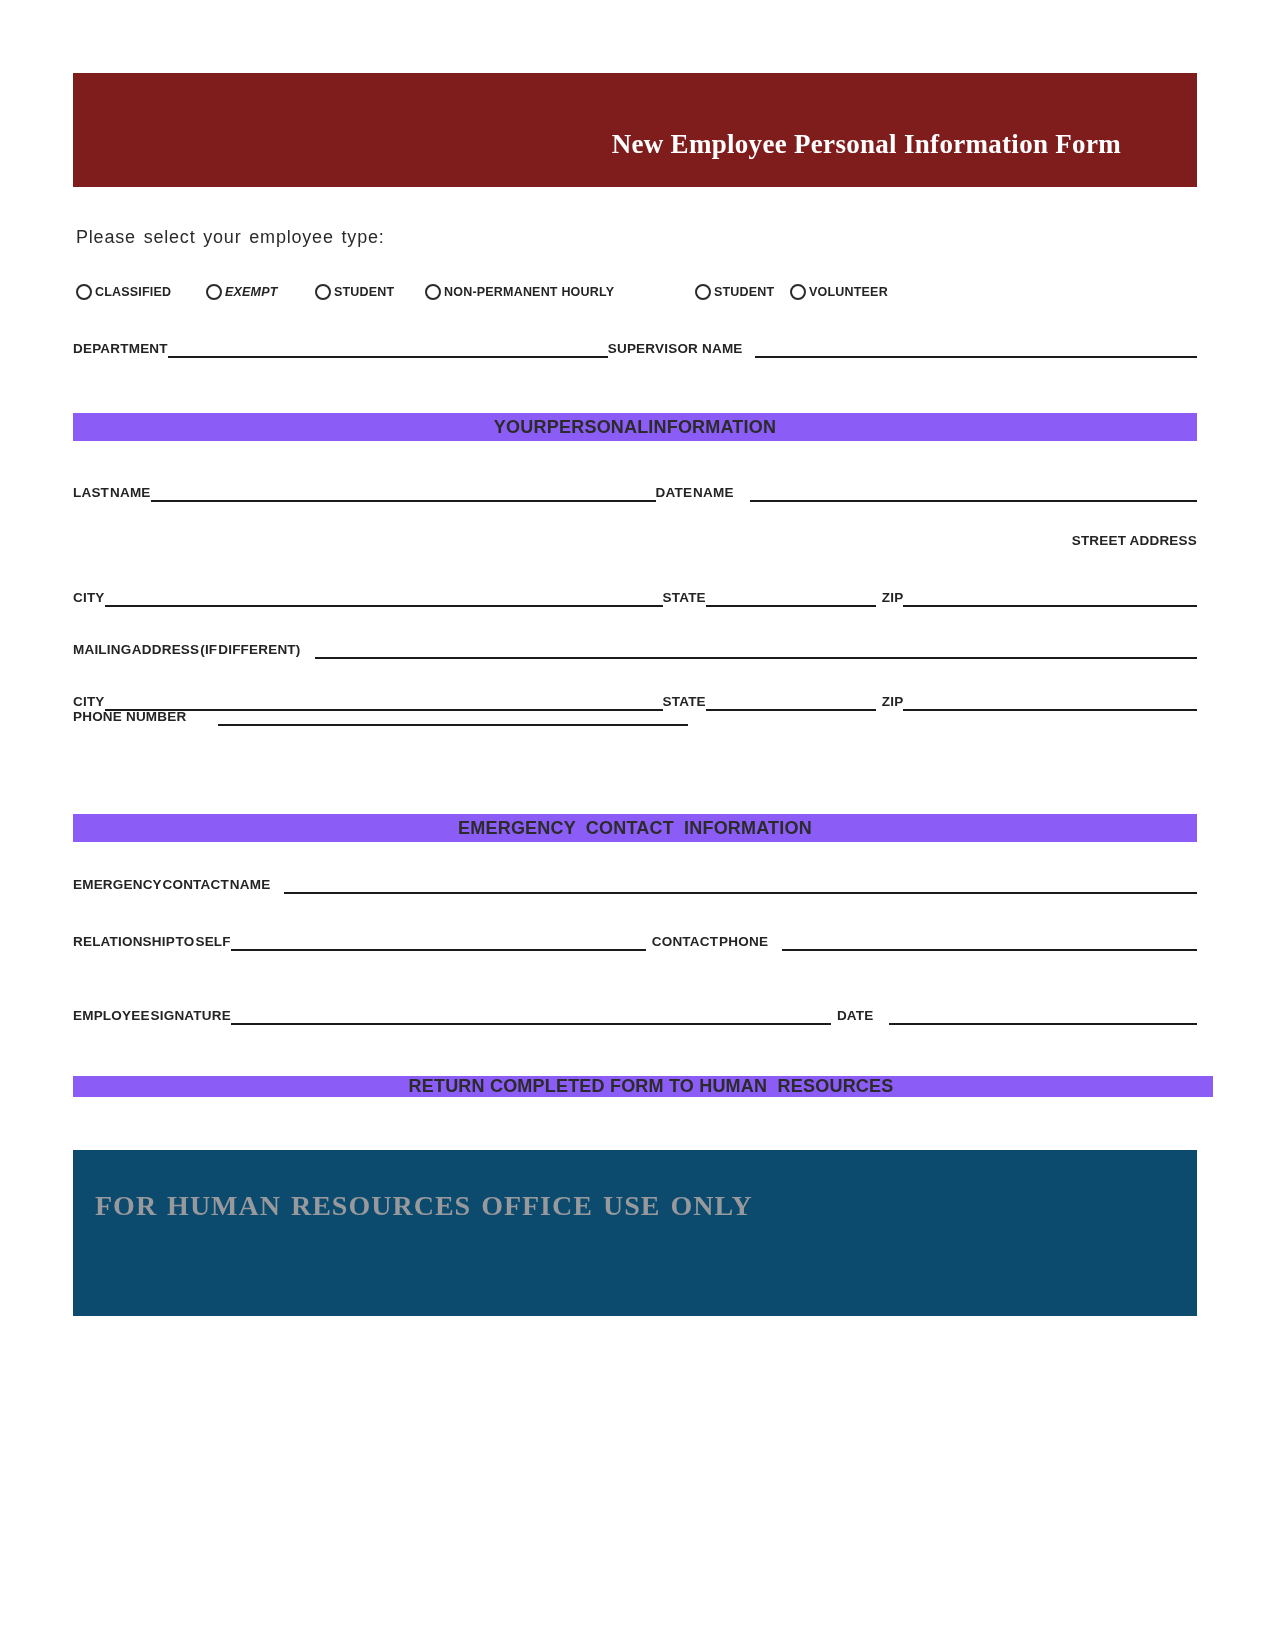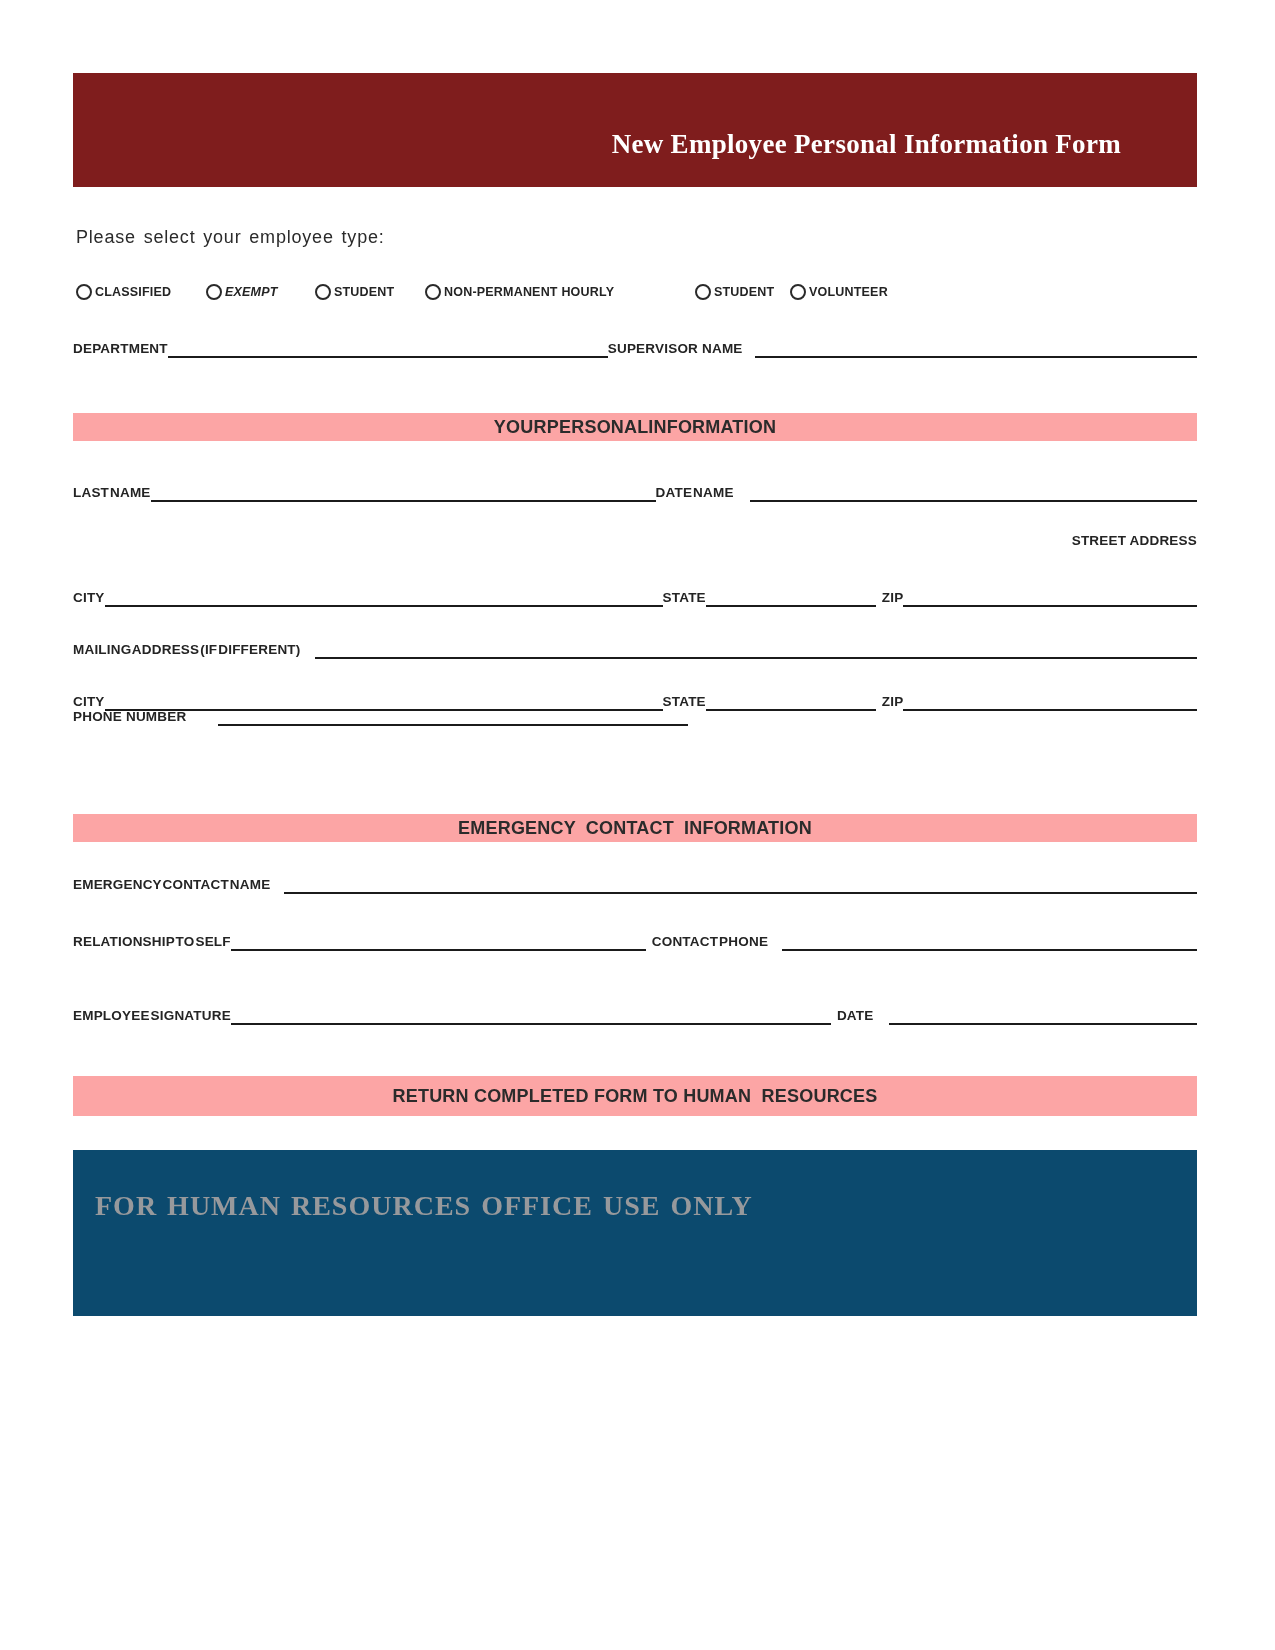--- a/index.html
+++ b/index.html
@@ -52,21 +52,21 @@
   }
   .tight{word-spacing:-3px;}
   .line{
     border-bottom:2px solid #1b1b1b;height:100%;
     box-sizing:border-box;
   }
   .grow{flex:1 1 auto;}
   
   .section-bar{
     position:absolute;left:73px;width:1124px;height:28px;
-    background:#fca5a5;
+    background:#8b5cf6;
     display:flex;align-items:center;justify-content:center;
   }
   .section-title{
     font-size:18px;font-weight:700;color:#2b2b2b;letter-spacing:0.2px;
   }
   .tight-title{word-spacing:-5px;}
   .wide-title{word-spacing:5px;}
   .pre{white-space:pre;}
   
   .hr-box{
@@ -183,21 +183,21 @@
     <span class="line grow" style="margin-left:14px;"></span>
   </div>
 
   <div class="row" style="top:1003px;">
     <span class="lbl tight">EMPLOYEE SIGNATURE</span>
     <span class="line" style="width:600px;"></span>
     <span class="lbl" style="margin-left:6px;">DATE</span>
     <span class="line grow" style="margin-left:16px;"></span>
   </div>
 
-  <div class="section-bar" style="top:1076px;height:40px;">
+  <div class="section-bar" style="top:1076px;height:21px;padding-left:16px;">
     <span class="section-title pre">RETURN COMPLETED FORM TO HUMAN  RESOURCES</span>
   </div>
 
   <div class="hr-box">
     <span class="hr-box-title">FOR HUMAN RESOURCES OFFICE USE ONLY</span>
   </div>
 
 </div>
 
 </body></html>

